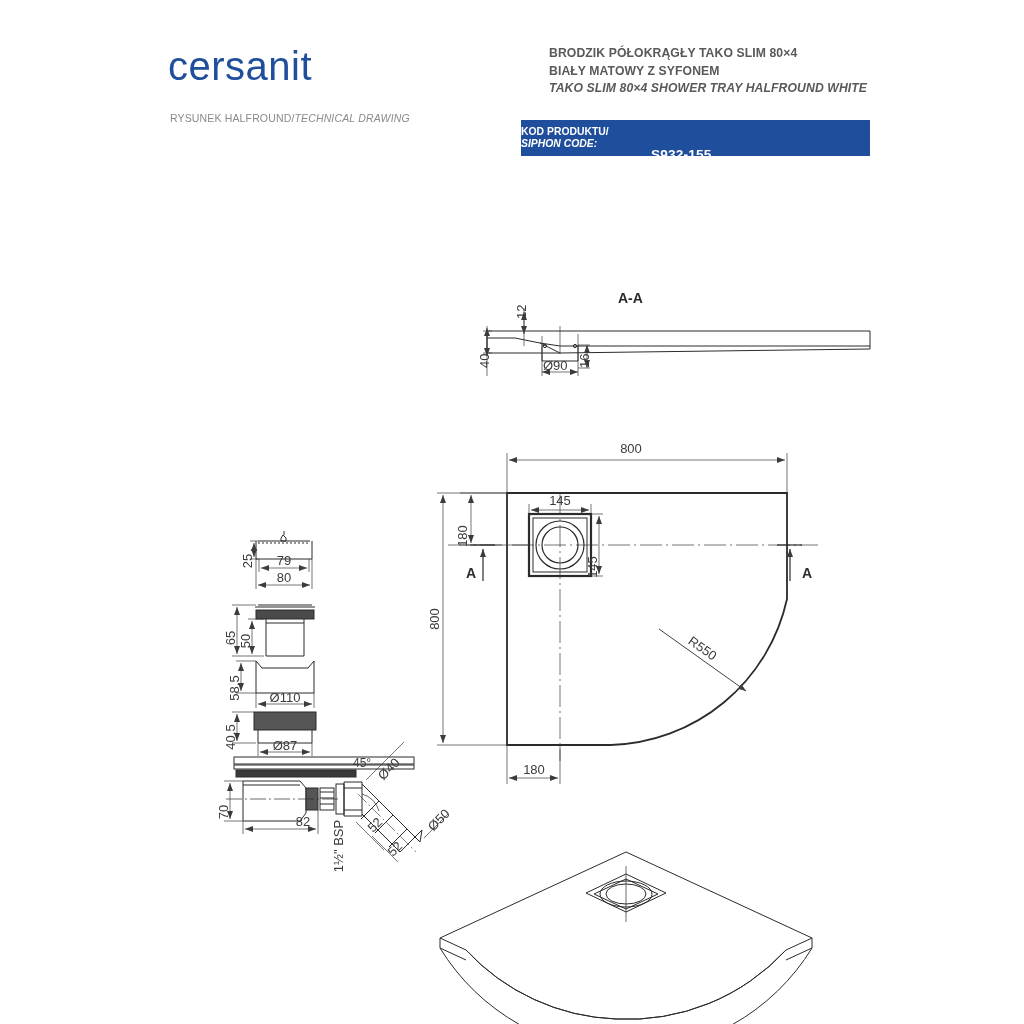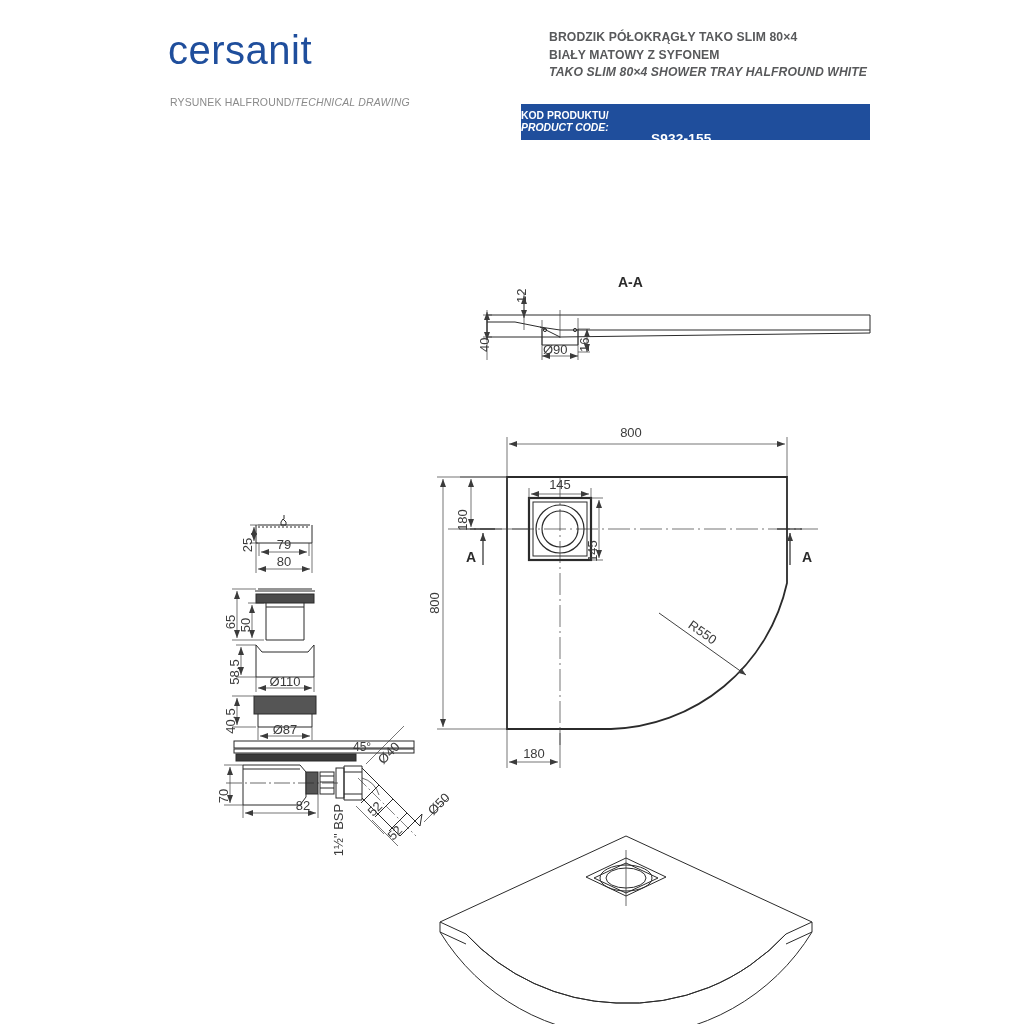--- a/index.html
+++ b/index.html
@@ -9,21 +9,21 @@
   }
   body {
     width: 1024px;
     height: 1024px;
     position: relative;
     font-family: "Liberation Sans", sans-serif;
     overflow: hidden;
   }
   #page {
     position: absolute;
-    left: 0; top: 0;
+    left: 0; top: 16px;
     width: 1024px;
     height: 784px;
     background: #ffffff;
   }
   .brand-logo {
     position: absolute;
     left: 168px;
     top: 28px;
     font-size: 40px;
     letter-spacing: 0.5px;
@@ -116,21 +116,21 @@
 
   <div class="title-block">
     <div class="title-line">BRODZIK PÓŁOKRĄGŁY TAKO SLIM 80×4</div>
     <div class="title-line">BIAŁY MATOWY Z SYFONEM</div>
     <div class="title-line it">TAKO SLIM 80×4 SHOWER TRAY HALFROUND WHITE</div>
   </div>
 
   <div class="code-bar">
     <div class="code-label">
       <span>KOD PRODUKTU/</span>
-      <span class="l2">PRODUCT CODE:</span>
+      <span class="l2">SIPHON CODE:</span>
     </div>
     <div class="code-value">S932-155</div>
   </div>
 
   <svg id="drawing" width="1024" height="1024" viewBox="0 0 1024 1024">
     <defs>
       <marker id="ah" markerWidth="9" markerHeight="9" refX="8" refY="3" orient="auto" markerUnits="userSpaceOnUse">
         <path d="M0,0 L8,3 L0,6 z" fill="#3b3b3b"></path>
       </marker>
       <marker id="ahs" markerWidth="9" markerHeight="9" refX="1" refY="3" orient="auto" markerUnits="userSpaceOnUse">

